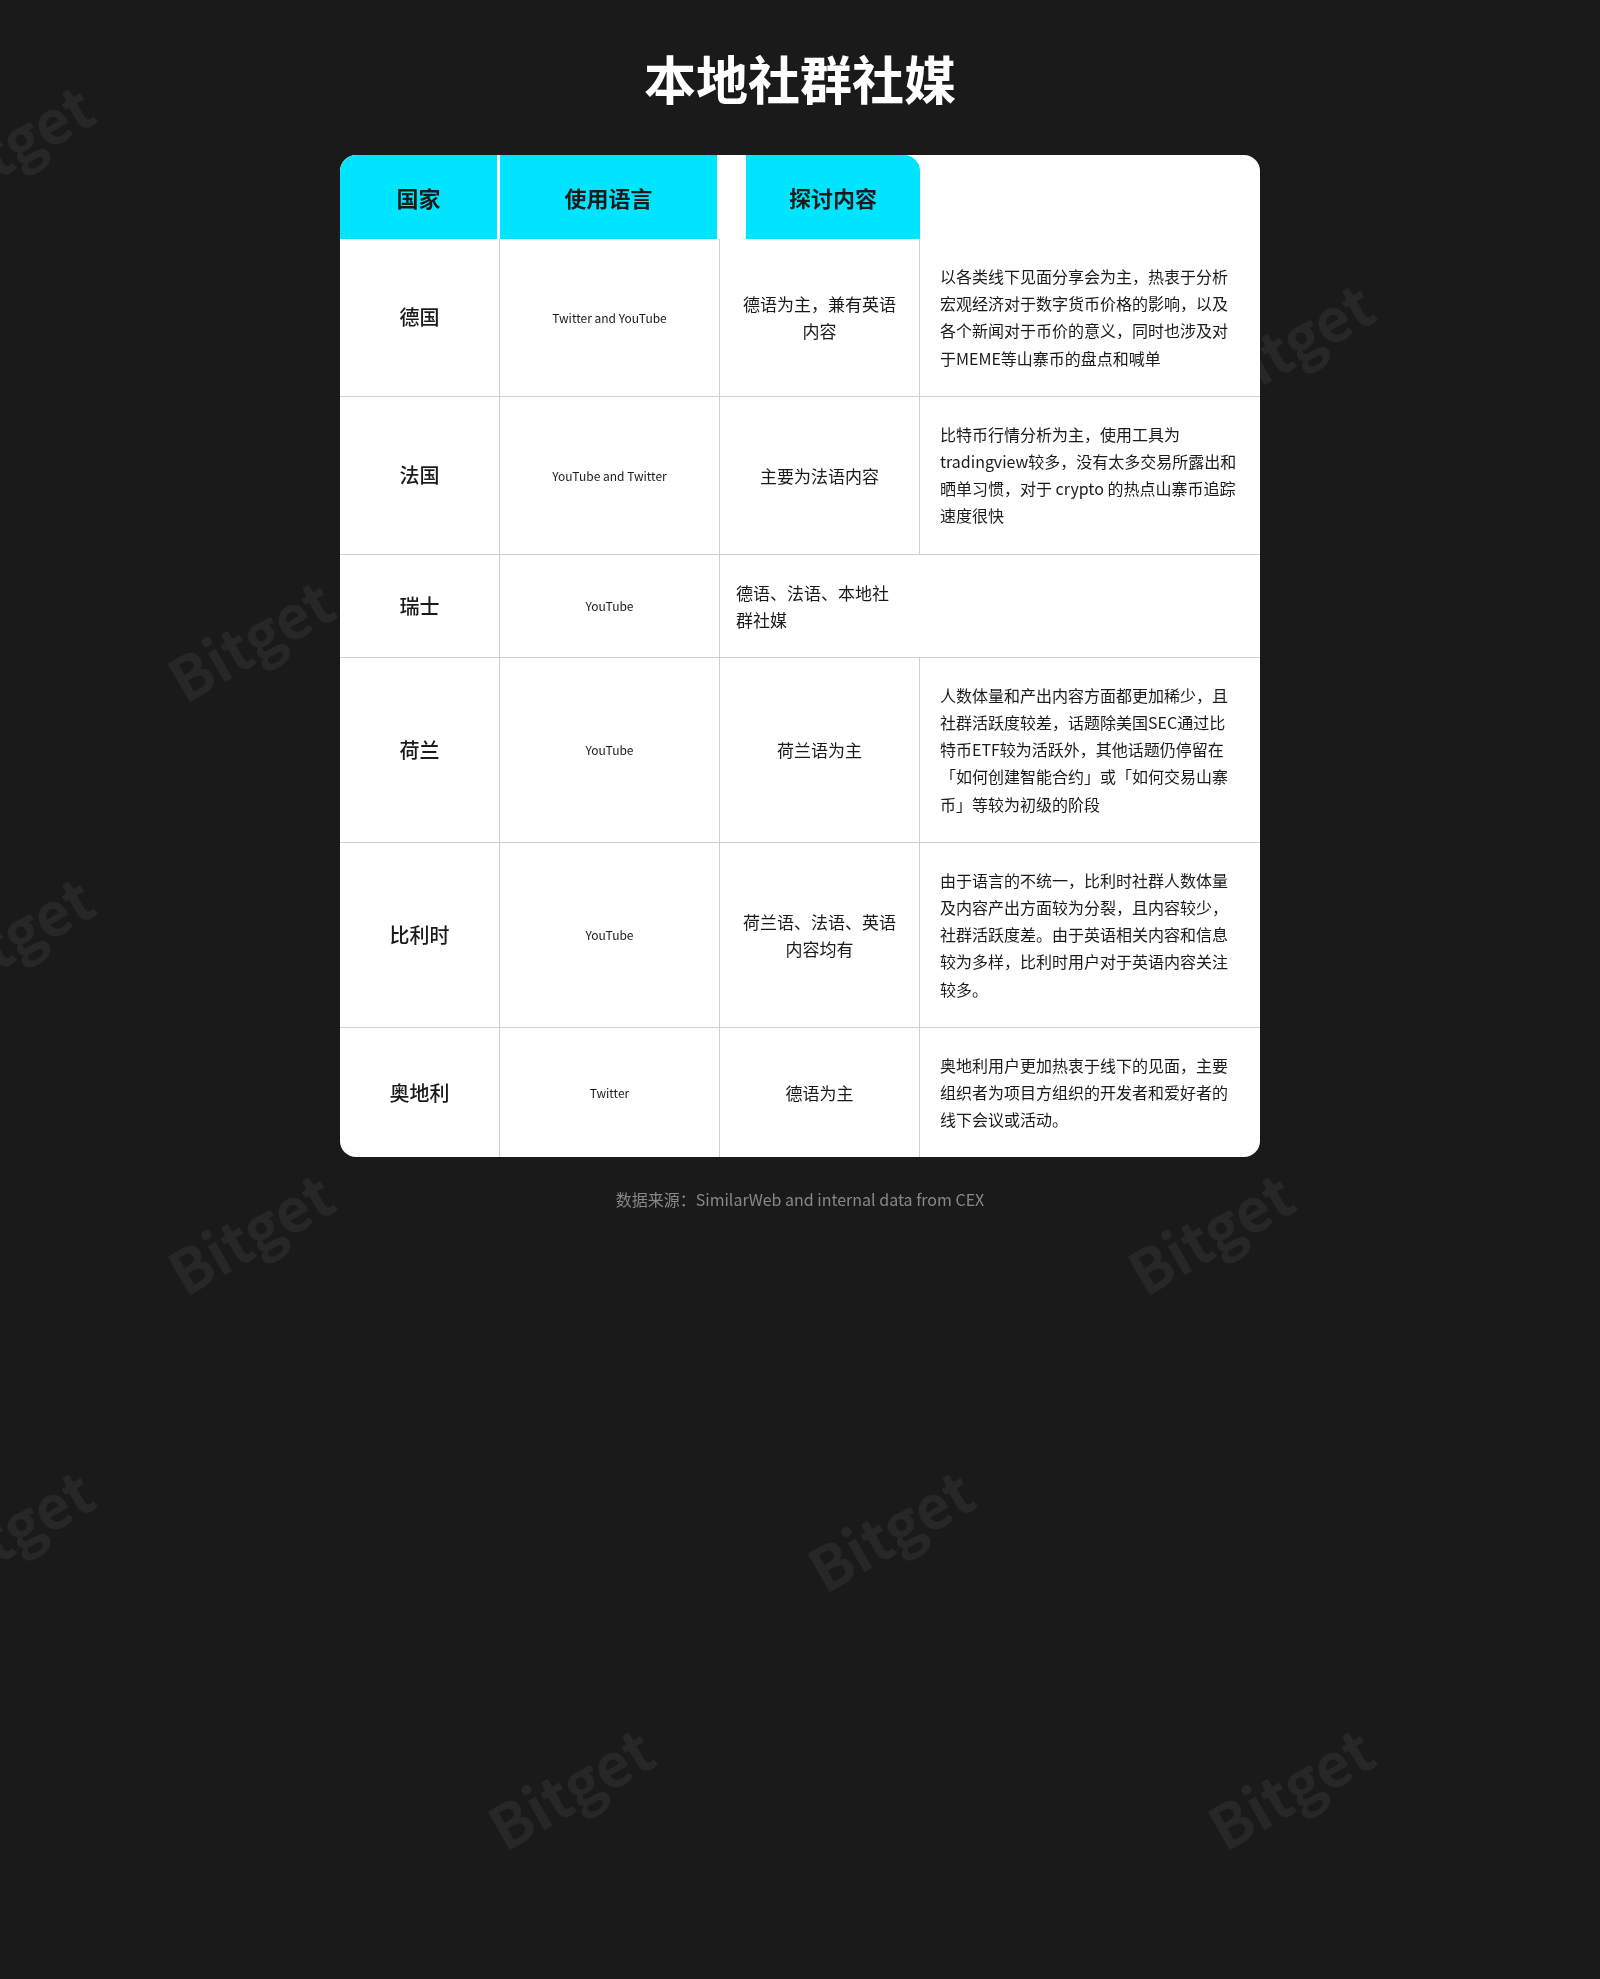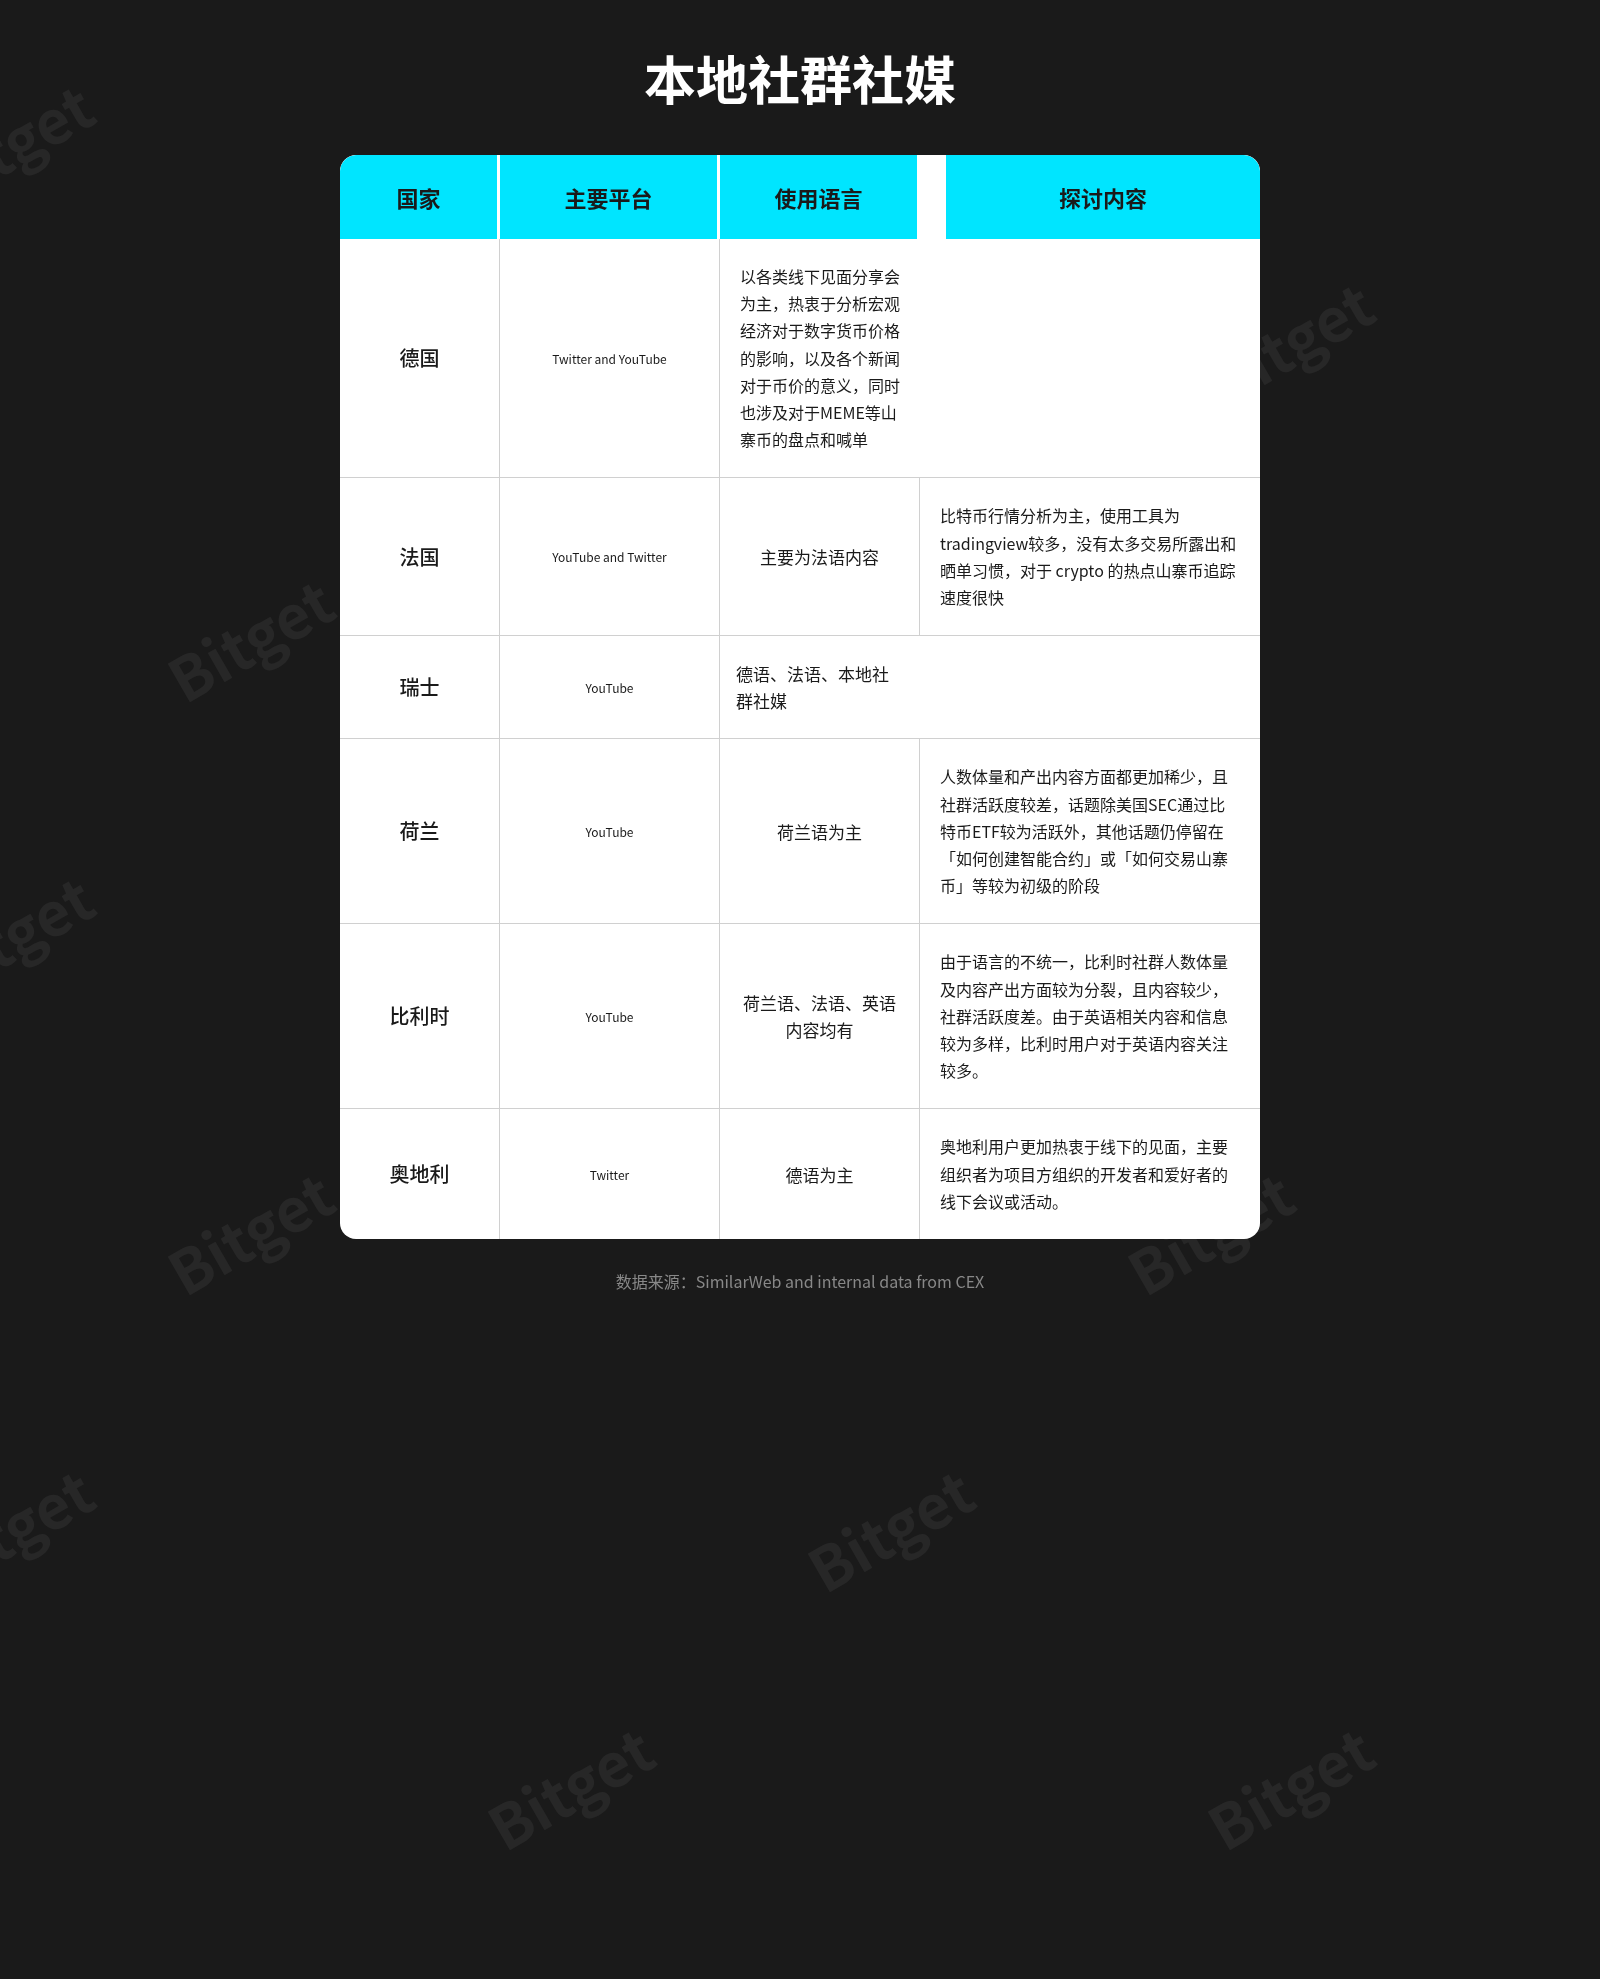--- a/index.html
+++ b/index.html
@@ -170,29 +170,29 @@
   <span class="watermark-text" style="top:75%; left:-5%; font-size:60px;">Bitget</span>
   <span class="watermark-text" style="top:88%; left:30%; font-size:60px;">Bitget</span>
   <span class="watermark-text" style="top:88%; left:75%; font-size:60px;">Bitget</span>
 </div>
 
 <h1 class="page-title">本地社群社媒</h1>
 
 <div class="table-wrapper">
   <div class="table-header">
     <div class="header-cell">国家</div>
-    <div class="header-cell">主要平台</div>
     <div class="header-cell">使用语言</div>
     <div class="header-cell">探讨内容</div>
   </div>
 
   <div class="table-body" id="table-body">
   <div class="table-row">
         <div class="table-cell country">德国</div>
         <div class="table-cell platform">Twitter and YouTube</div>
+        <div class="table-cell language">德语为主，兼有英语内容</div>
         <div class="table-cell content">以各类线下见面分享会为主，热衷于分析宏观经济对于数字货币价格的影响，以及各个新闻对于币价的意义，同时也涉及对于MEME等山寨币的盘点和喊单</div>
       </div>
       <div class="table-row">
         <div class="table-cell country">法国</div>
         <div class="table-cell platform">YouTube and Twitter</div>
         <div class="table-cell language">主要为法语内容</div>
         <div class="table-cell content">比特币行情分析为主，使用工具为tradingview较多，没有太多交易所露出和晒单习惯，对于 crypto 的热点山寨币追踪速度很快</div>
       </div>
       <div class="table-row">
         <div class="table-cell country">瑞士</div>

